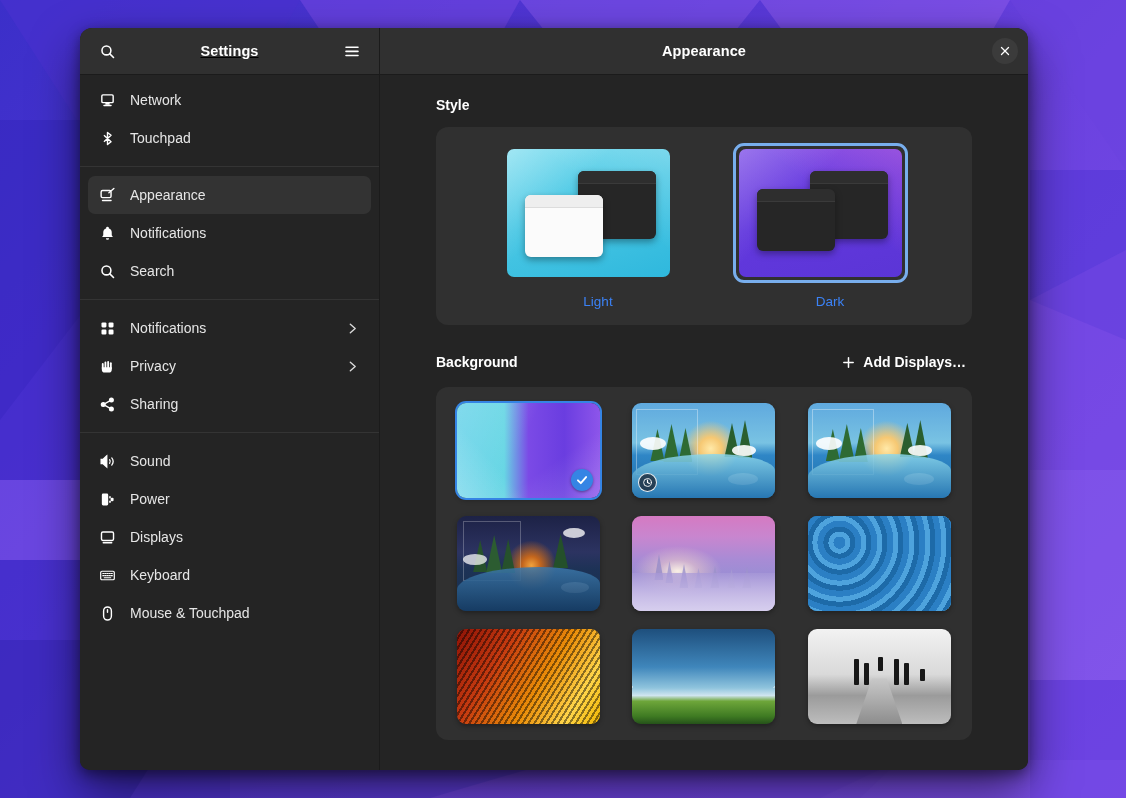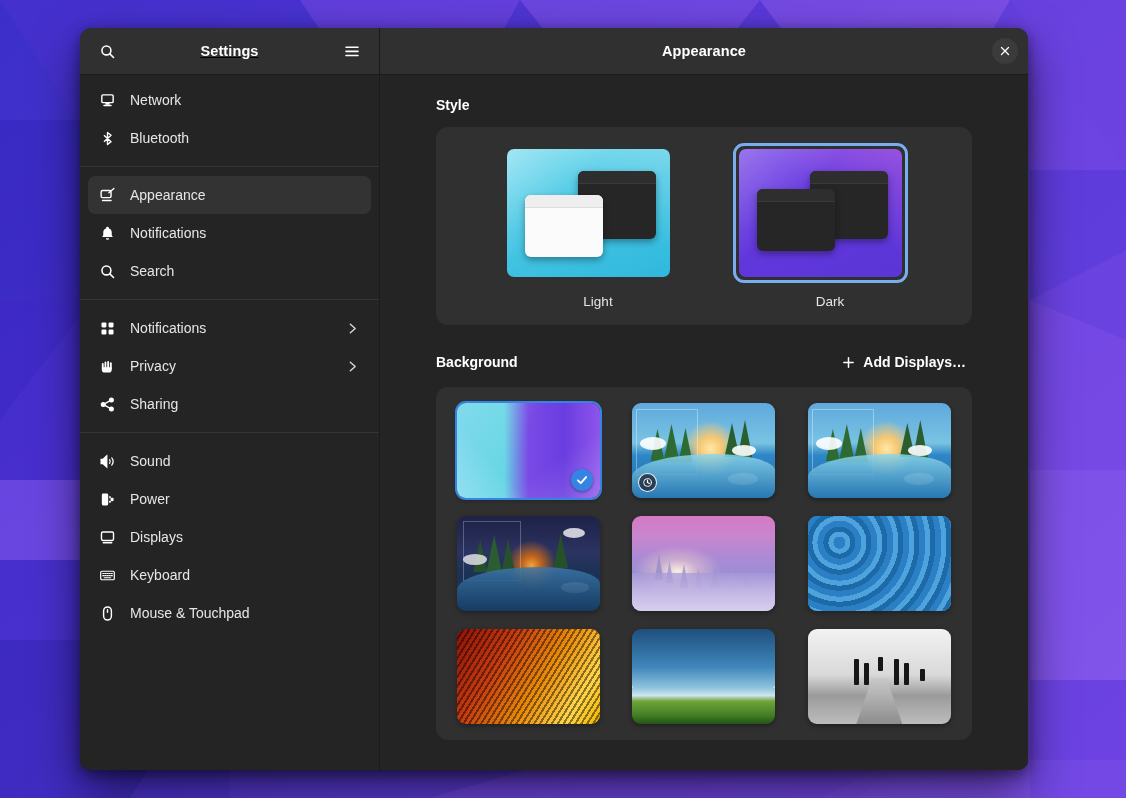--- a/index.html
+++ b/index.html
@@ -219,21 +219,21 @@
   .win-front { width: 78px; height: 62px; }
   .win-front.lightwin { left: 18px; top: 46px; background: #fbfbfb; }
   .win-front.darkwin  { left: 18px; top: 40px; background: #262626; }
   .win-bar { height: 13px; width: 100%; }
   .win-back .win-bar { background: #2e2e2e; border-bottom: 1px solid #3a3a3a; }
   .lightwin .win-bar { background: #eeeeee; border-bottom: 1px solid #dcdcdc; }
   .darkwin .win-bar  { background: #2e2e2e; border-bottom: 1px solid #3a3a3a; }
   .style-name {
     margin-top: 11px;
     font-size: 13.5px;
-    color: #e5e5e5;
+    color: #3b82f6;
     margin-left: 20px;
   }
 
   
   .wall-grid {
     display: grid;
     grid-template-columns: repeat(3, 1fr);
     gap: 18px 22px;
     justify-items: center;
   }
@@ -445,21 +445,21 @@
                 </svg>
             </span>
             <span class="side-label">Network</span>
           </div>
           <div class="side-item">
             <span class="side-icon">
               <svg viewBox="0 0 24 24" fill="none" stroke="#fff" stroke-width="2" stroke-linejoin="round">
                   <path d="M7 7.5 L17 16.5 L12 20.5 L12 3.5 L17 7.5 L7 16.5"></path>
                 </svg>
             </span>
-            <span class="side-label">Bluetooth</span>
+            <span class="side-label">Touchpad</span>
           </div>
         </div>
         <div class="side-sep"></div>
 
         <div class="side-group">
           <div class="side-item selected">
             <span class="side-icon">
               <svg viewBox="0 0 24 24" fill="none" stroke="#fff" stroke-width="2">
                   <rect x="3" y="5" width="14" height="10" rx="2"></rect>
                   <path d="M5 19h12" stroke-linecap="round"></path>

